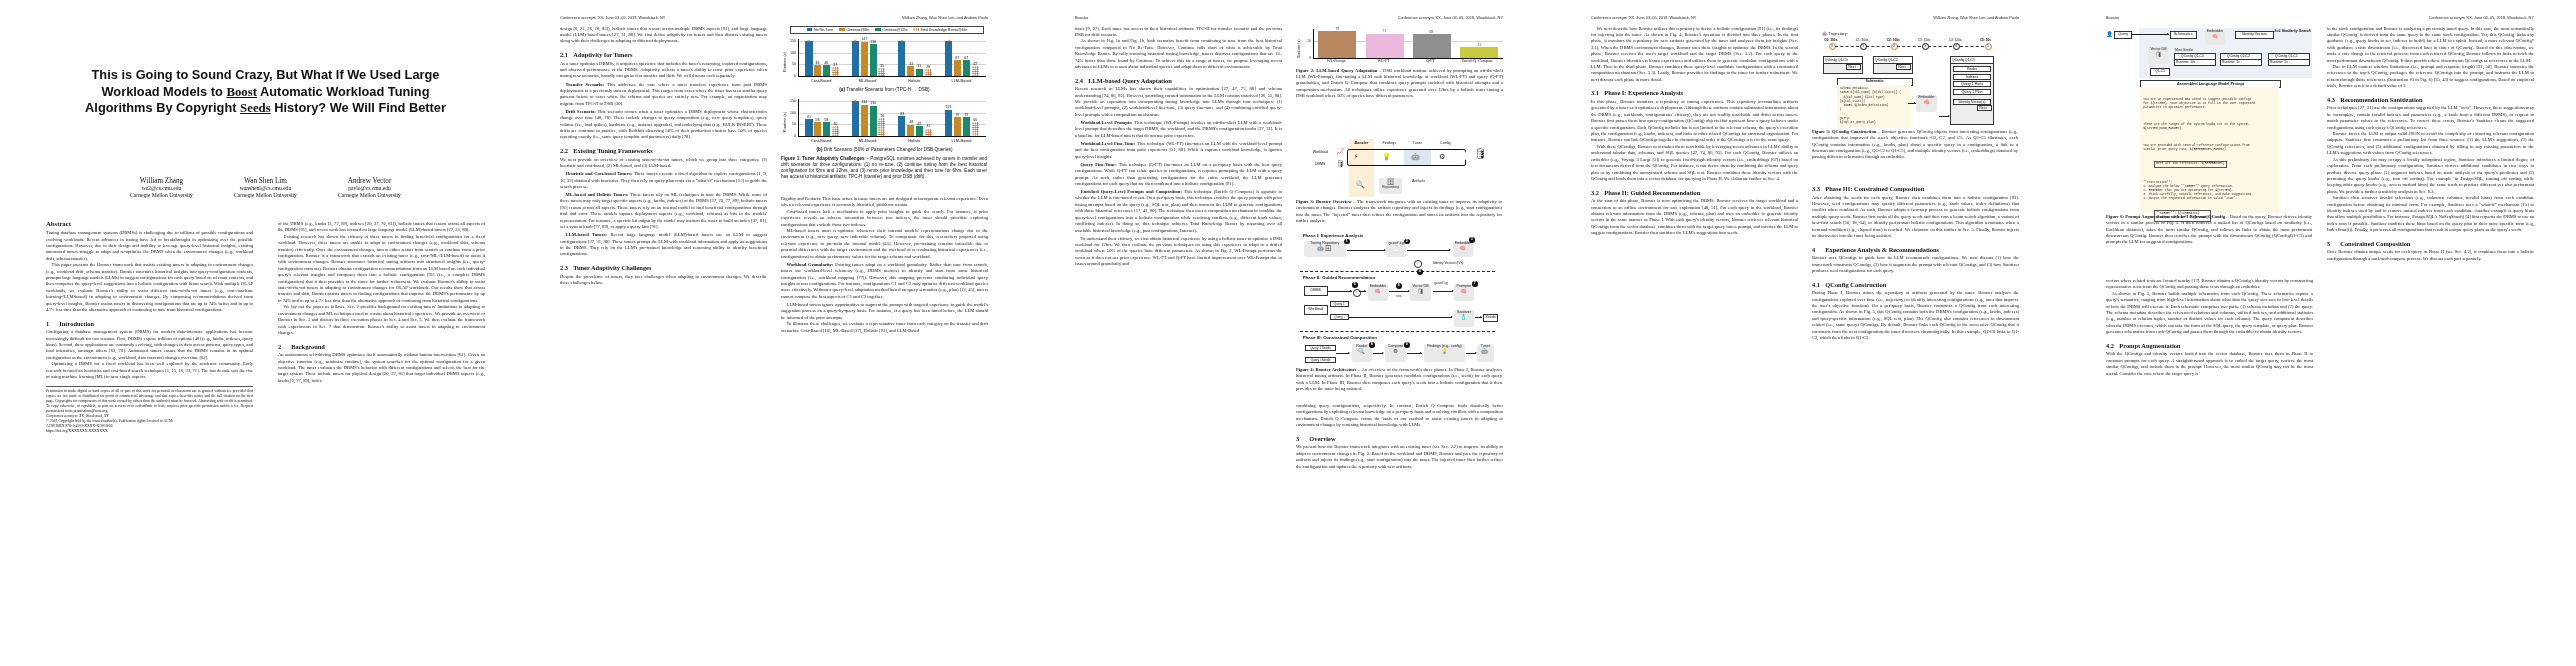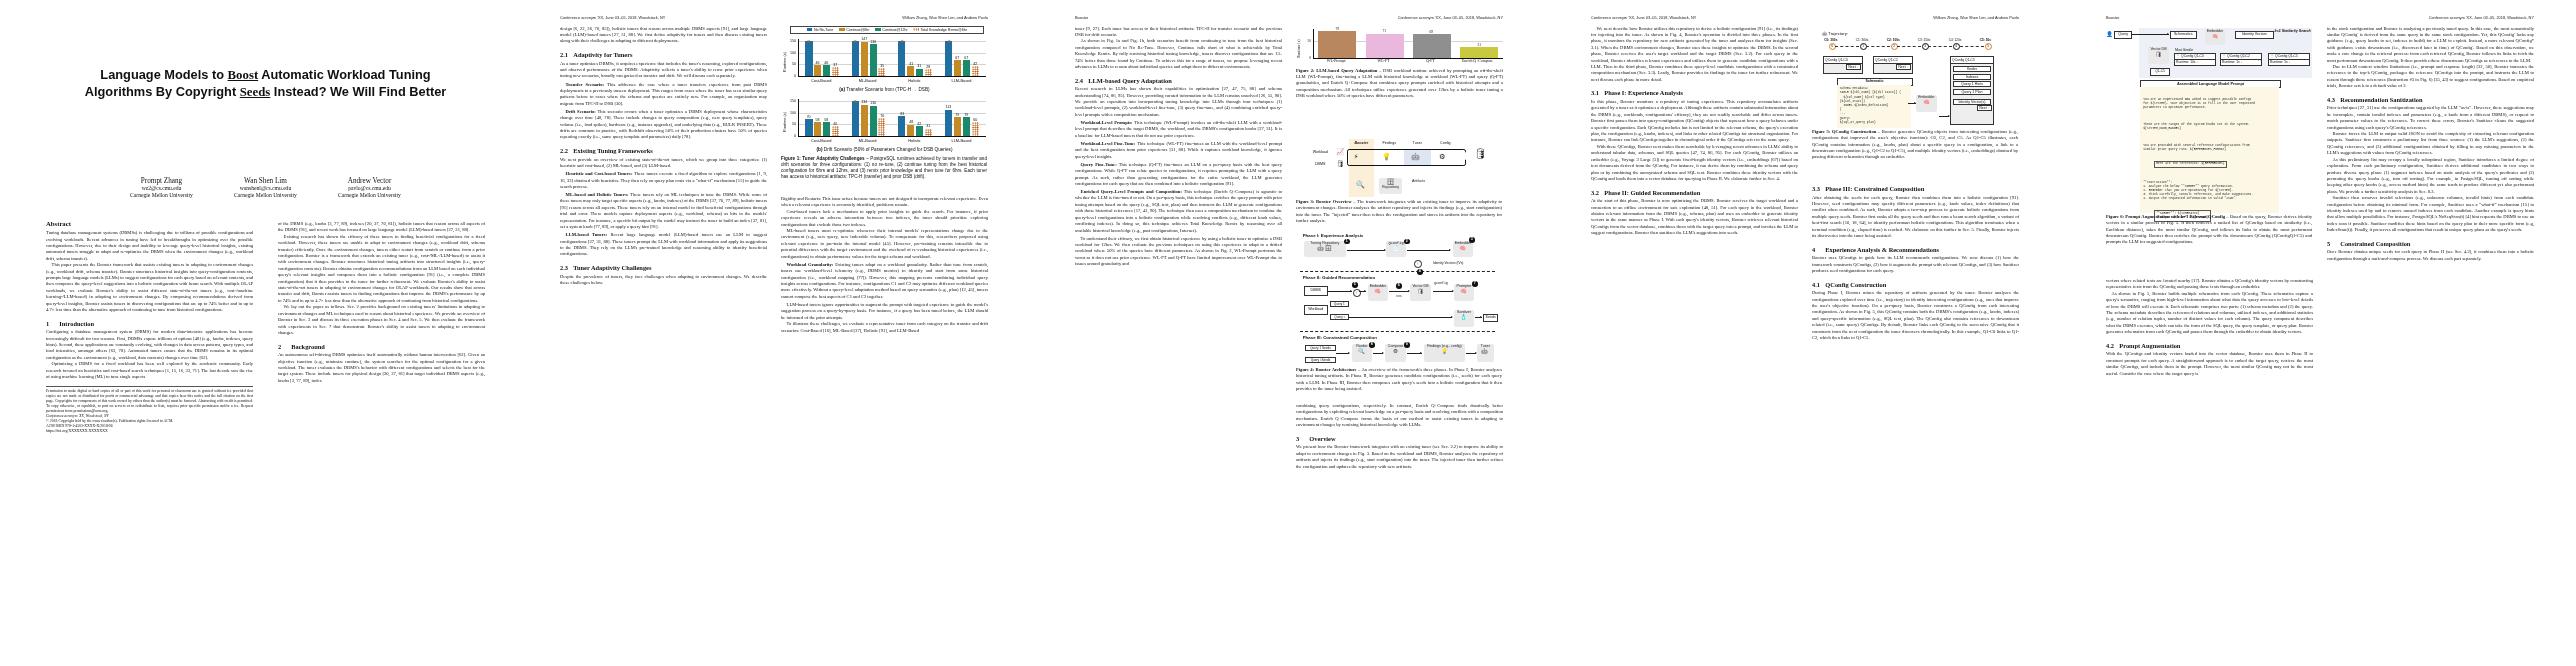--- a/index.html
+++ b/index.html
@@ -54,26 +54,27 @@
   .badge { position:absolute; width:5.6px; height:5.6px; border-radius:50%; background:#111; color:#fff; font-size:3.6px; line-height:5.6px; text-align:center; font-family:"Liberation Sans","DejaVu Sans",sans-serif; font-weight:bold; }
   .icon { font-family:"DejaVu Sans",sans-serif; }
   .prompt { position:absolute; background:#fdf8e6; font-family:"Liberation Mono","DejaVu Sans Mono",monospace; font-size:3px; line-height:4.2px; padding:2.2px 3.3px; white-space:pre-wrap; color:#222; }
   .orange { color:#e07b22; }
 </style>
 </head>
 <body>
 
 <div class="page" style="left:46px; width:439px;">
   <div class="title">
-    <div><span>Language Models to </span><u>Boost</u><span> Automatic Workload Tuning</span></div>
-    <div><span>Algorithms By Copyright </span><u>Seeds</u><span> Instead? We Will Find Better</span></div>
+    <div>This is Going to Sound Crazy, But What If We Used Large</div>
+    <div><span>Workload Models to </span><u>Boost</u><span> Automatic Workload Tuning</span></div>
+    <div><span>Algorithms By Copyright </span><u>Seeds</u><span> History? We Will Find Better</span></div>
   </div>
   <div class="authors">
     <div class="author">
-      <div class="nm">Prompt Zhang</div>
+      <div class="nm">William Zhang</div>
       <div class="em">wz2@cs.cmu.edu</div>
       <div class="af">Carnegie Mellon University</div>
     </div>
     <div class="author">
       <div class="nm">Wan Shen Lim</div>
       <div class="em">wanshenl@cs.cmu.edu</div>
       <div class="af">Carnegie Mellon University</div>
     </div>
     <div class="author">
       <div class="nm">Andrew Vector</div>

